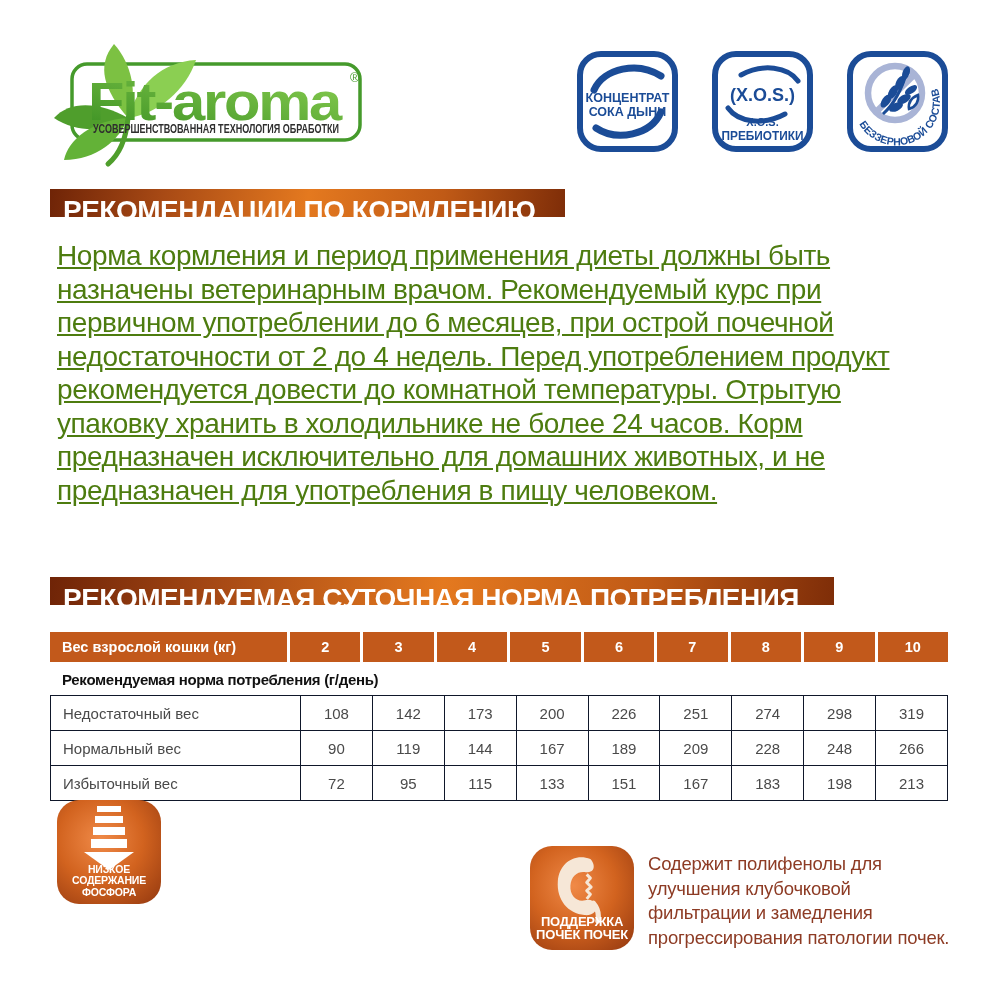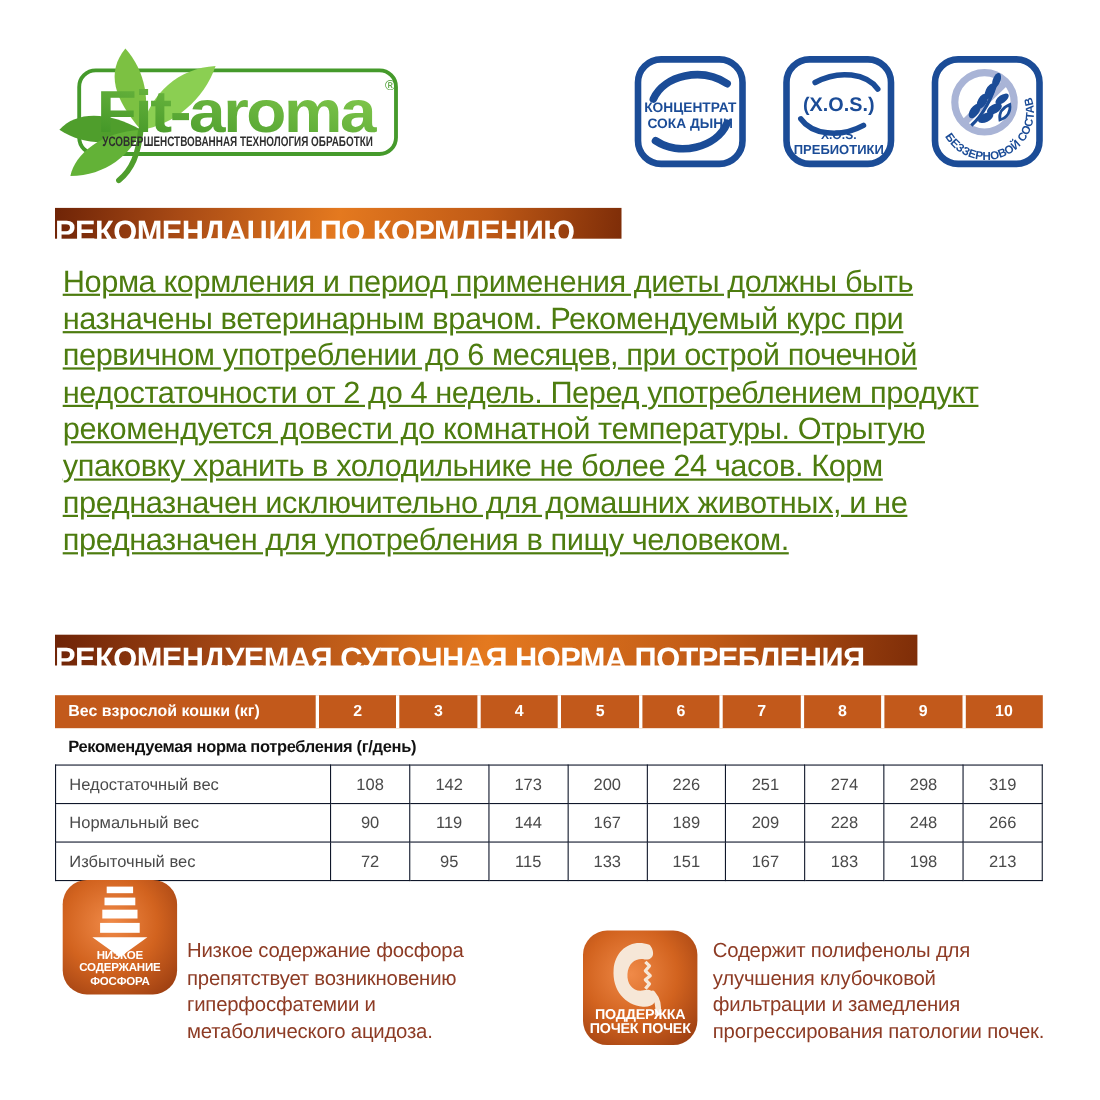--- a/index.html
+++ b/index.html
@@ -1,21 +1,21 @@
 <!DOCTYPE html>
 <html><head>
 <meta charset="utf-8">
 <style>
   html,body{margin:0;padding:0;background:#ffffff;}
   .page{position:relative;width:1000px;height:1000px;background:#fff;overflow:hidden;
         font-family:"Liberation Sans", sans-serif;}
   .abs{position:absolute;}
 
   
-  .banner{position:absolute;height:28px;line-height:44px;box-sizing:border-box;
+  .banner{position:absolute;height:28px;line-height:44px;padding-left:13px;box-sizing:border-box;
     color:#fff;font-weight:bold;font-size:28px;letter-spacing:-0.5px;white-space:nowrap;
     background:linear-gradient(98deg,#6f2407 0%,#a84a15 22%,#e4791f 50%,#c05a16 76%,#7e2d08 100%);}
   .banner1{top:189px;left:50px;width:515px;}
   .banner2{top:577px;left:50px;width:784px;}
 
   
   .feeding{top:239px;left:57px;width:890px;color:#4d7c0f;font-size:28px;line-height:33.5px;
     letter-spacing:-0.4px;text-decoration:underline;}
 
   
@@ -189,26 +189,20 @@
         <rect x="34" y="39" width="36" height="9"></rect>
         <path d="M27,52 L77,52 L52,70 Z"></path>
       </g>
     </svg>
     <div class="fcap" style="bottom:6px">
         <div>НИЗКОЕ</div>
         <div>СОДЕРЖАНИЕ</div>
         <div>ФОСФОРА</div>
       </div>
   </div>
-  <div class="abs ftext" style="left:170px;top:852px;width:310px">
-      <div>Низкое содержание фосфора</div>
-      <div>препятствует возникновению</div>
-      <div>гиперфосфатемии и</div>
-      <div>метаболического ацидоза.</div>
-    </div>
 
   <div class="ficon" style="left:530px;top:846px">
     <svg width="104" height="78" viewBox="0 0 104 78">
       <g transform="translate(16,4) scale(0.74)">
         <path d="M60,12 C38,4 18,18 16,42 C14,68 30,86 52,88 C64,89 70,82 67,74 C65,68 58,66 53,68
                  C42,71 32,62 33,48 C34,34 44,28 54,30 C62,31 66,26 64,19 C63,15 61,13 60,12 Z" fill="#f6e7d7"></path>
         <path d="M55,66 L60,60 L55,55 L61,50 L55,44 L60,38 L55,33" stroke="#f6e7d7" stroke-width="4" fill="none" stroke-linejoin="round"></path>
         <path d="M64,72 C70,79 72,87 70,96" stroke="#f6e7d7" stroke-width="7" fill="none" stroke-linecap="round"></path>
       </g>
     </svg>

